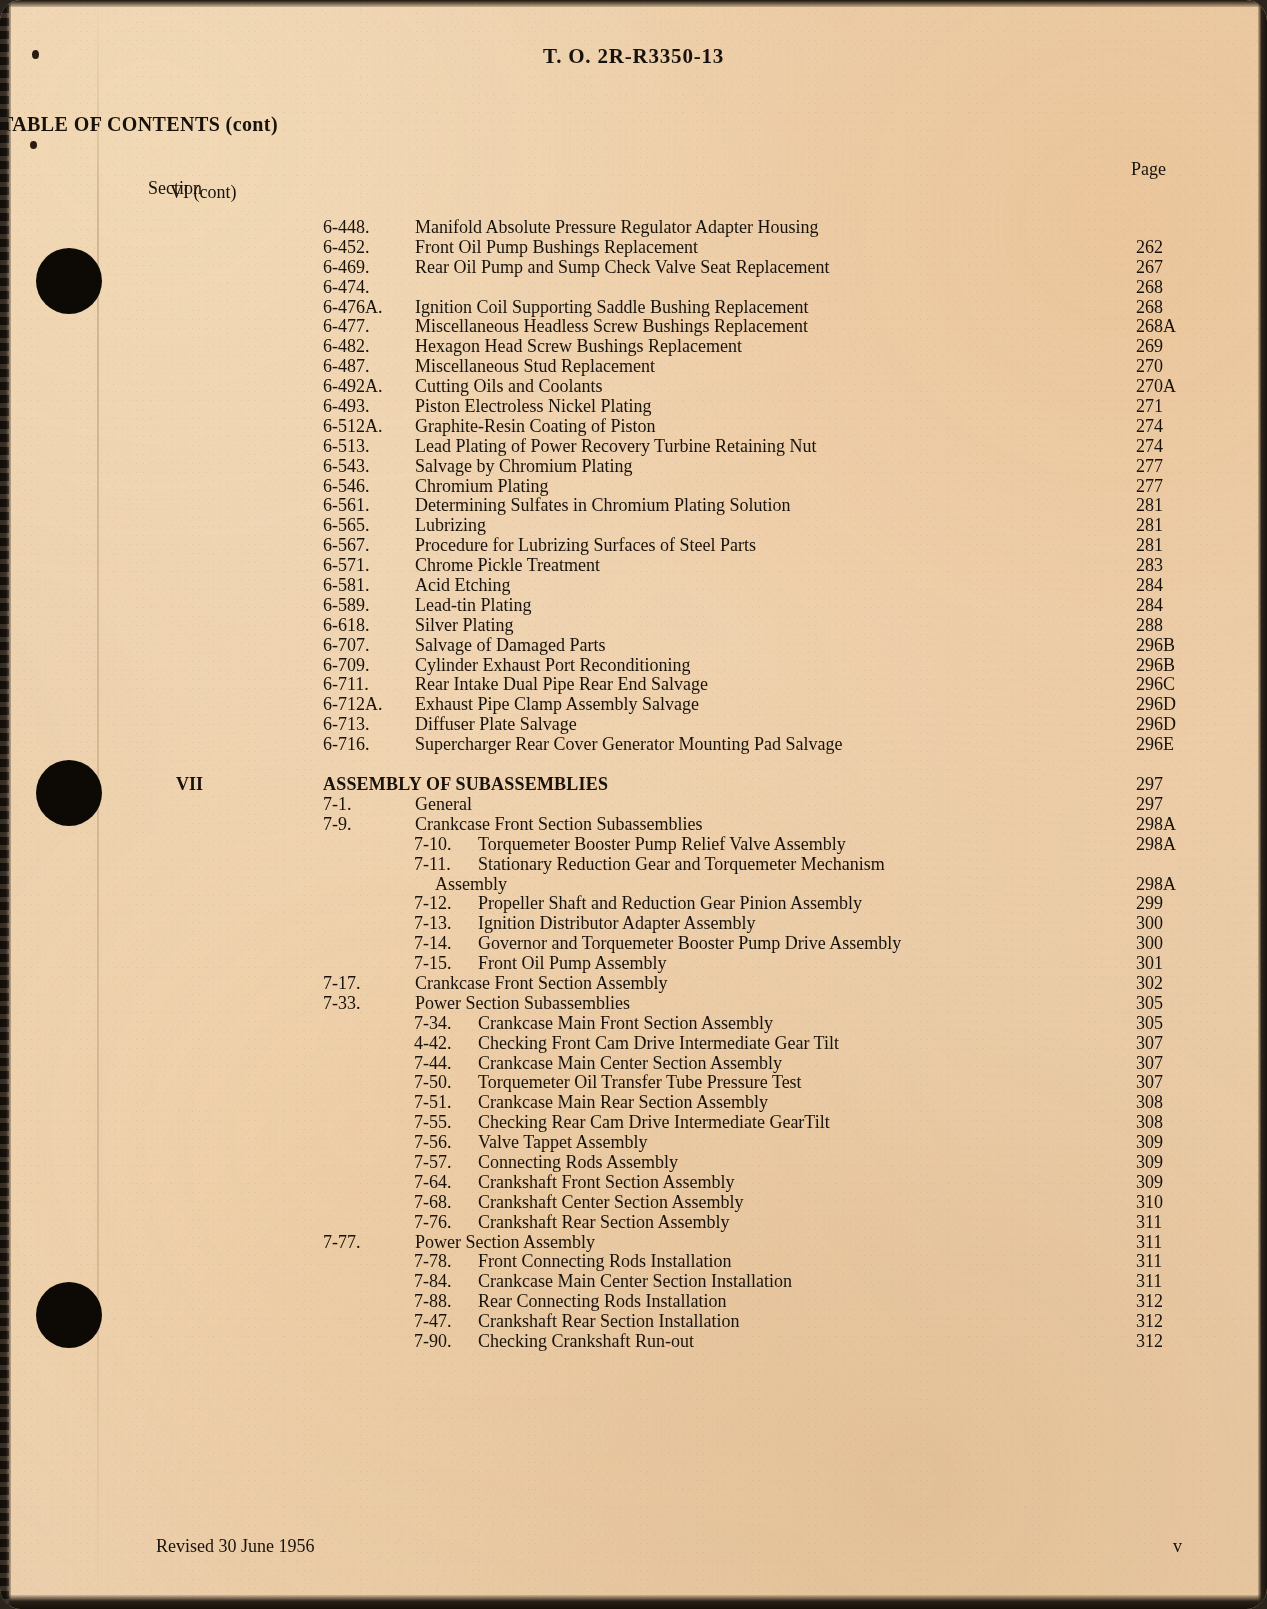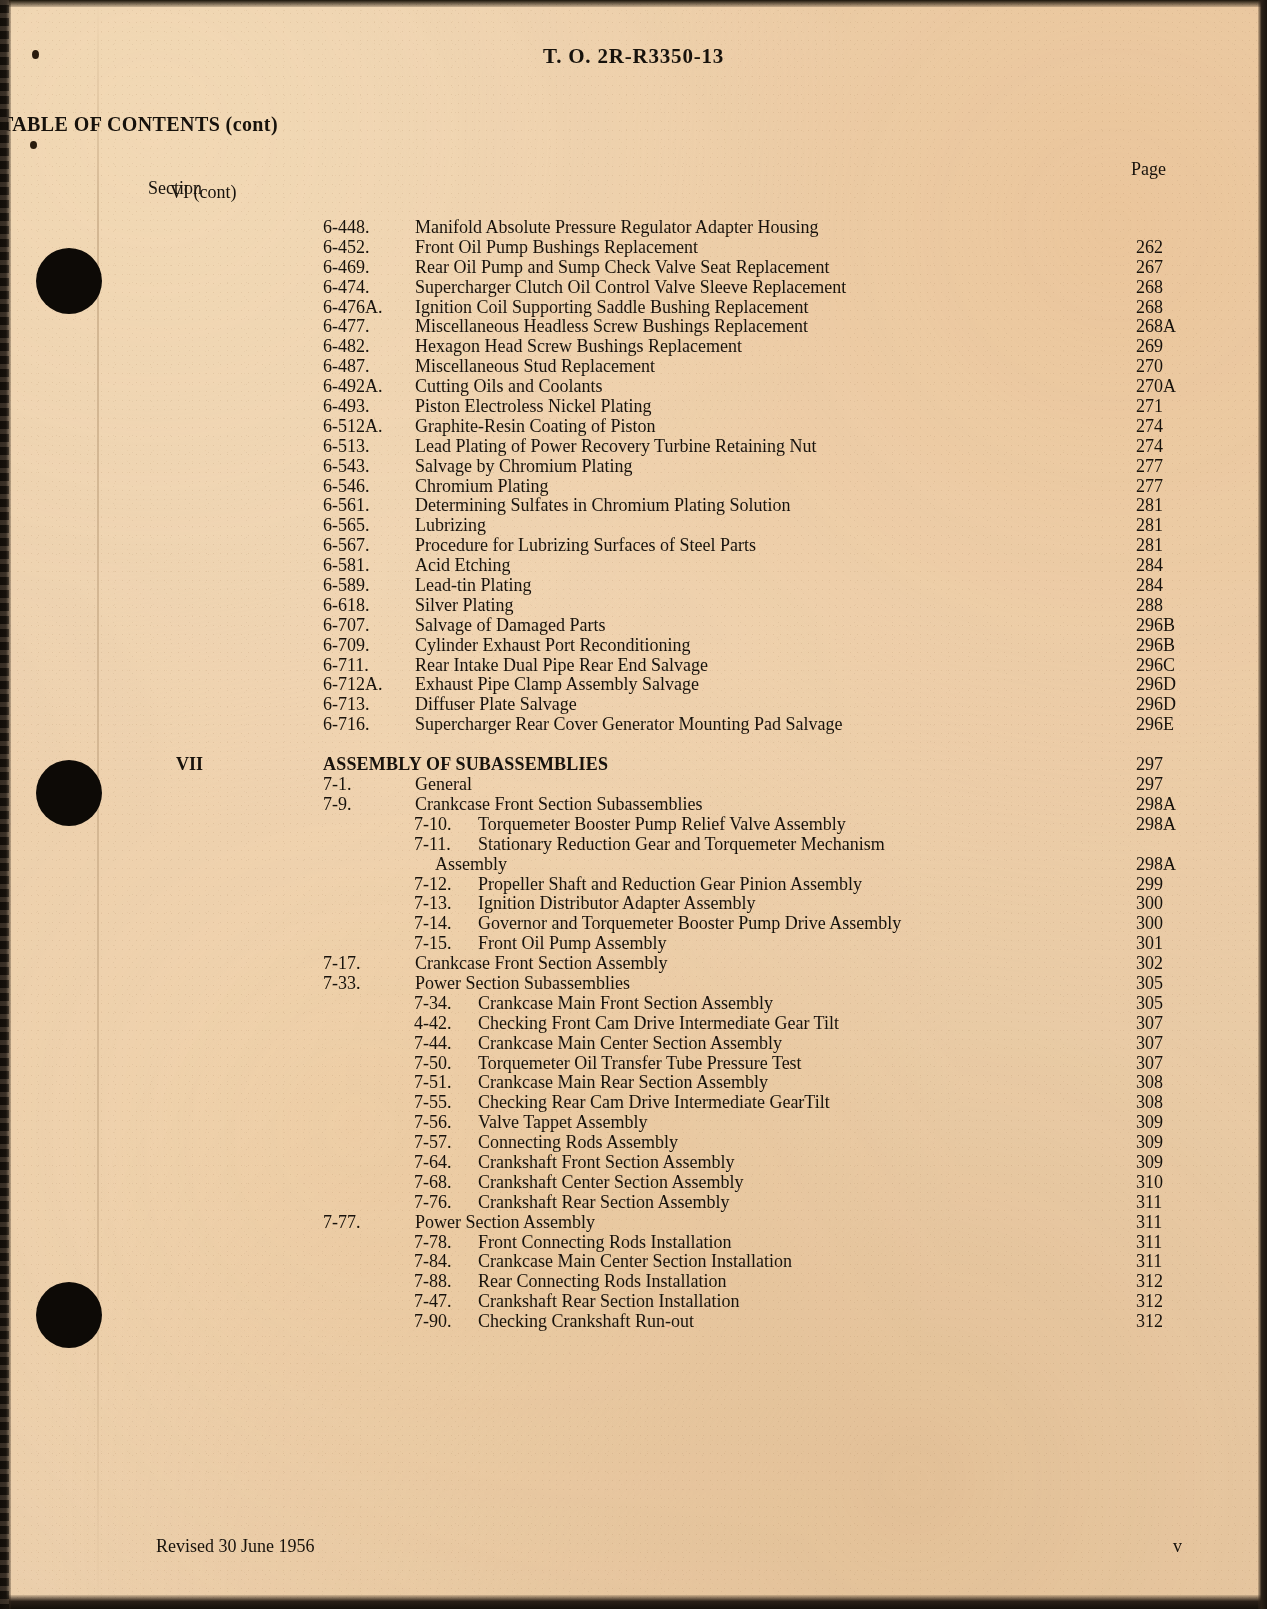--- a/index.html
+++ b/index.html
@@ -8,20 +8,21 @@
     background: #2b241d;
   }
   .page {
     position: relative;
     width: 1267px;
     height: 1609px;
     overflow: hidden;
     background: #f3dec2;
     font-family: "Liberation Serif", "DejaVu Serif", serif;
     color: #17120c;
+    border-radius: 21px;
   }
   
   .paper-texture {
     position: absolute;
     inset: 0;
     pointer-events: none;
     background:
       radial-gradient(circle at 12% 8%, rgba(255,250,238,0.85) 0%, rgba(255,250,238,0) 38%),
       radial-gradient(circle at 88% 14%, rgba(245,216,182,0.6) 0%, rgba(245,216,182,0) 45%),
       radial-gradient(circle at 72% 92%, rgba(228,200,164,0.55) 0%, rgba(228,200,164,0) 50%),
@@ -214,21 +215,20 @@
           <span class="txt">Front Oil Pump Bushings Replacement</span>
           <span class="pg">262</span>
         </div>
         <div class="row lvl1">
           <span class="num">6-469.</span>
           <span class="txt">Rear Oil Pump and Sump Check Valve Seat Replacement</span>
           <span class="pg">267</span>
         </div>
         <div class="row lvl1">
           <span class="num">6-474.</span>
-          <span class="txt">Supercharger Clutch Oil Control Valve Sleeve Replacement</span>
           <span class="pg">268</span>
         </div>
         <div class="row lvl1">
           <span class="num">6-476A.</span>
           <span class="txt">Ignition Coil Supporting Saddle Bushing Replacement</span>
           <span class="pg">268</span>
         </div>
         <div class="row lvl1">
           <span class="num">6-477.</span>
           <span class="txt">Miscellaneous Headless Screw Bushings Replacement</span>
@@ -281,20 +281,25 @@
         </div>
         <div class="row lvl1">
           <span class="num">6-565.</span>
           <span class="txt">Lubrizing</span>
           <span class="pg">281</span>
         </div>
         <div class="row lvl1">
           <span class="num">6-567.</span>
           <span class="txt">Procedure for Lubrizing Surfaces of Steel Parts</span>
           <span class="pg">281</span>
+        </div>
+        <div class="row lvl1">
+          <span class="num">6-571.</span>
+          <span class="txt">Chrome Pickle Treatment</span>
+          <span class="pg">283</span>
         </div>
         <div class="row lvl1">
           <span class="num">6-581.</span>
           <span class="txt">Acid Etching</span>
           <span class="pg">284</span>
         </div>
         <div class="row lvl1">
           <span class="num">6-589.</span>
           <span class="txt">Lead-tin Plating</span>
           <span class="pg">284</span>

